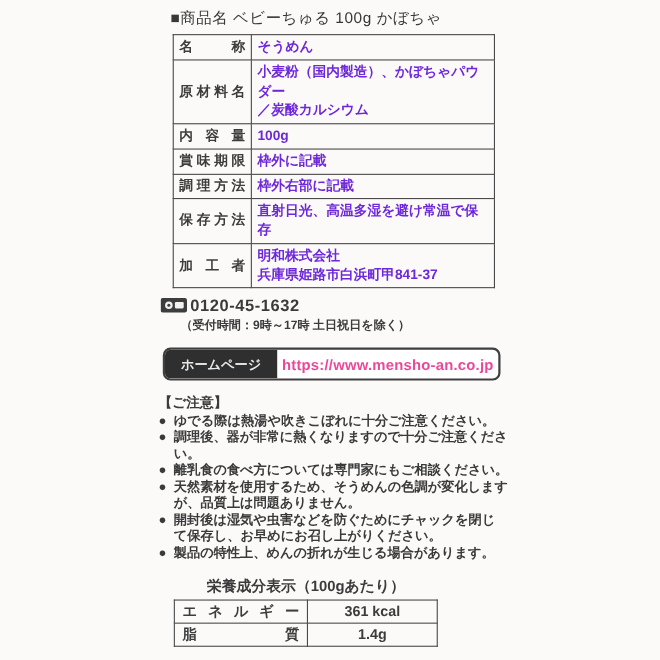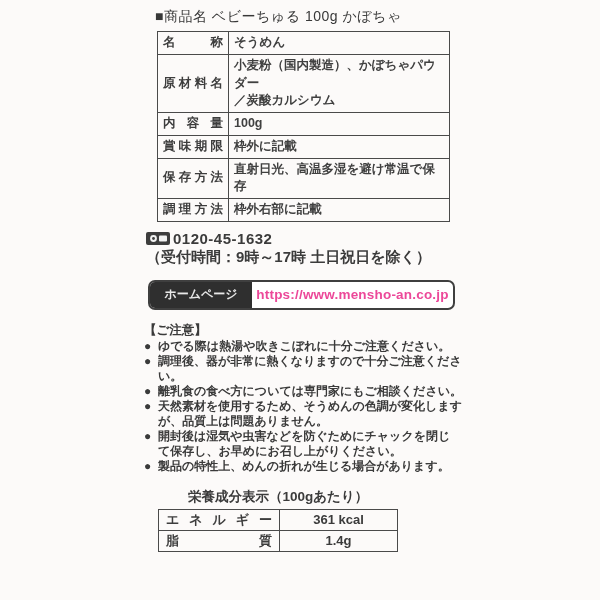--- a/index.html
+++ b/index.html
@@ -20,26 +20,26 @@
   }
   table.ptable th,table.ptable td{
     border:1.5px solid #4a4a4a;
     font-size:12.5px;line-height:1.42;
     padding:2px 5px;vertical-align:middle;
   }
   table.ptable th{
     width:60px;font-weight:700;color:#3d3d3d;
     text-align:justify;text-align-last:justify;
   }
-  table.ptable td{font-weight:600;color:#404040;}
+  table.ptable td{font-weight:600;color:#6d28d9;}
 
-  .phone-row{margin:8px 0 0 2px;display:flex;align-items:center;gap:3px;}
+  .phone-row{margin:8px 0 0 2px;display:flex;gap:3px;}
   .freedial{display:inline-block;line-height:0;}
   .phone-number{font-size:15px;font-weight:700;letter-spacing:.5px;}
-  .phone-hours{margin:1px 0 0 2px;font-size:15px;font-weight:600;}
+  .phone-hours{margin:1px 0 0 20px;font-size:11px;font-weight:600;}
 
   .homepage-box{
     margin:13px 0 0 4px;width:303px;height:26px;
     border:2px solid #3f3f3f;border-radius:7px;
     display:flex;align-items:stretch;overflow:hidden;background:#fff;
   }
   .hp-label{
     background:#2f2f2f;color:#e8e8e8;width:102px;flex:0 0 102px;
     font-size:12px;font-weight:600;display:flex;align-items:center;justify-content:center;
   }
@@ -93,26 +93,33 @@
       </tr>
       <tr>
         <th>内容量</th>
         <td>100g</td>
       </tr>
       <tr>
         <th>賞味期限</th>
         <td>枠外に記載</td>
       </tr>
       <tr>
+        <th>調理方法</th>
+        <td>枠外右部に記載</td>
+      </tr>
+      <tr>
         <th>保存方法</th>
         <td>直射日光、高温多湿を避け常温で保存</td>
       </tr>
       <tr>
-        <th>調理方法</th>
-        <td>枠外右部に記載</td>
+        <th>加工者</th>
+        <td>
+          <div>明和株式会社</div>
+          <div>兵庫県姫路市白浜町甲841-37</div>
+        </td>
       </tr>
     </tbody>
   </table>
 
   <div class="phone-row">
     <span class="freedial">
       <svg width="24" height="15" viewBox="0 0 24 15">
         <rect x="0" y="1" width="24" height="13" rx="2" fill="#3d3d3d"></rect>
         <circle cx="7.5" cy="7.5" r="3.4" fill="#f2f2f2"></circle>
         <circle cx="7.5" cy="7.5" r="1.4" fill="#3d3d3d"></circle>

